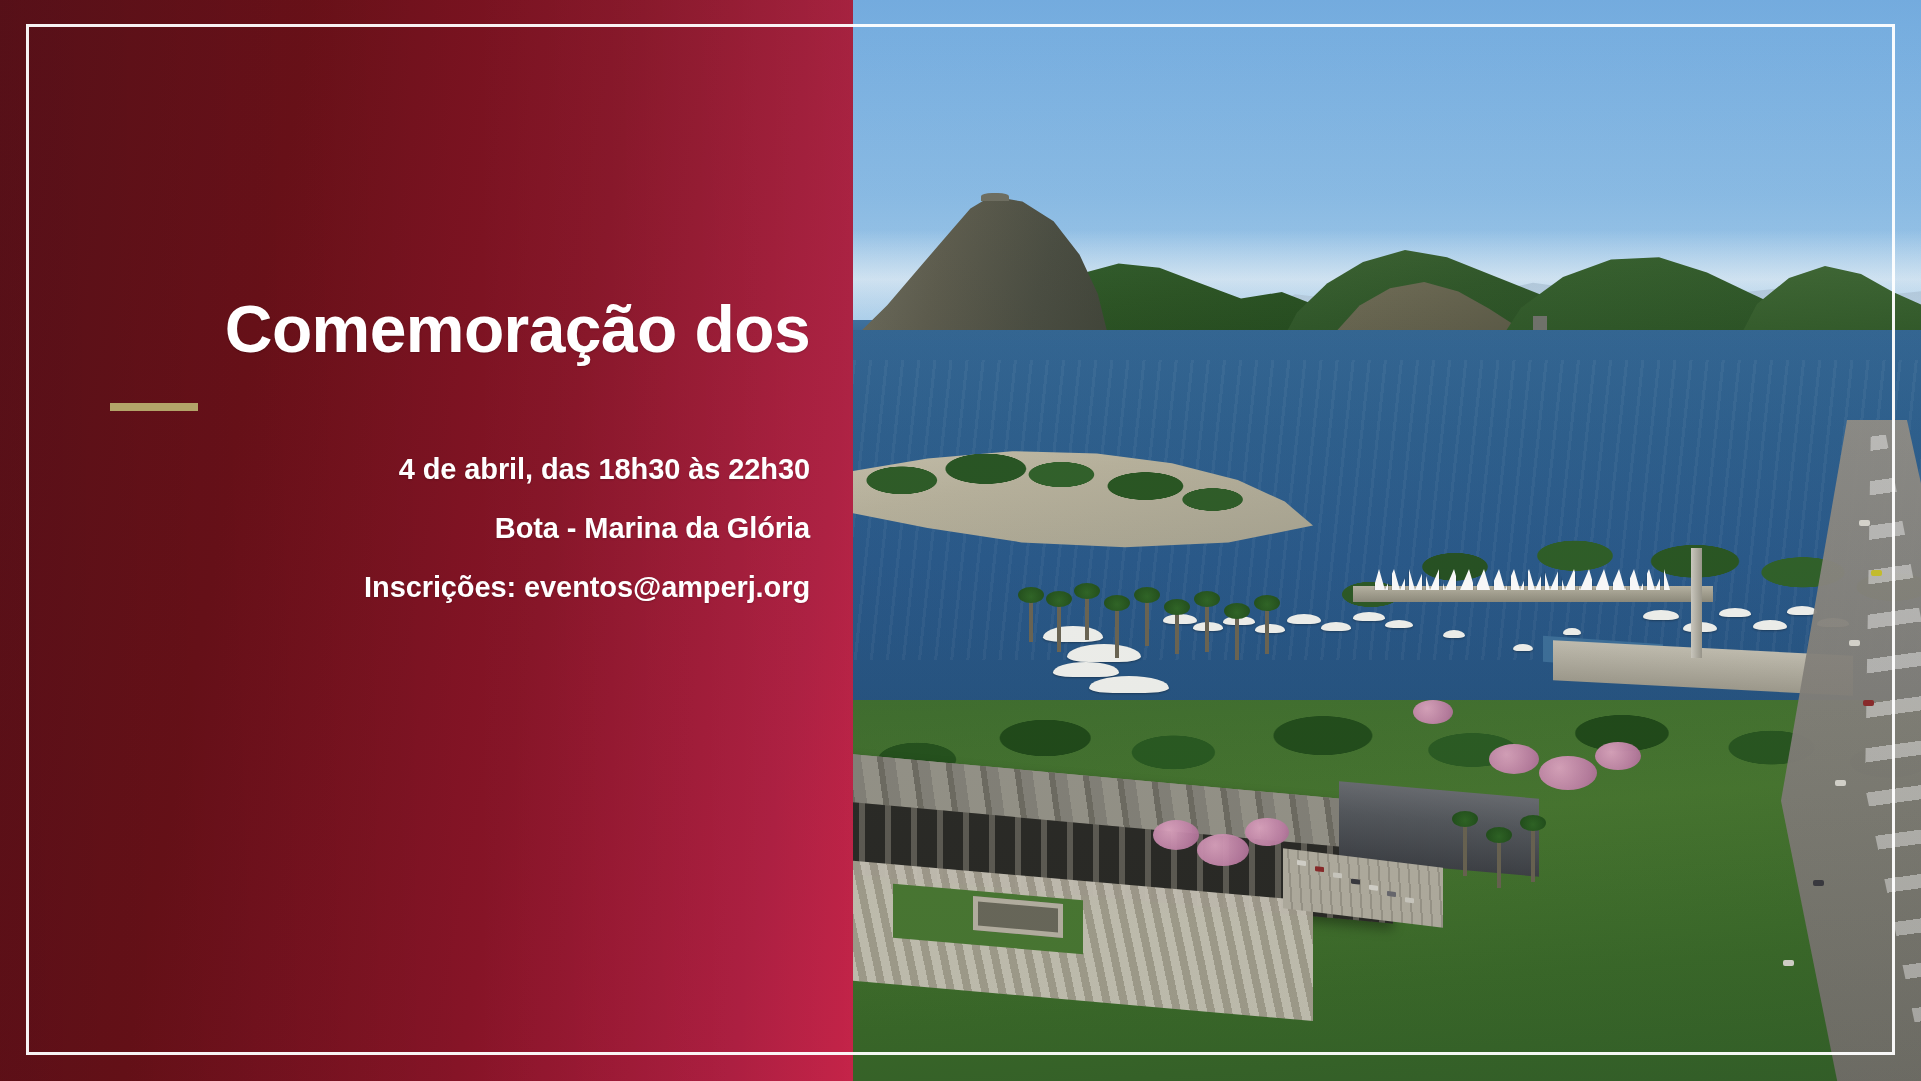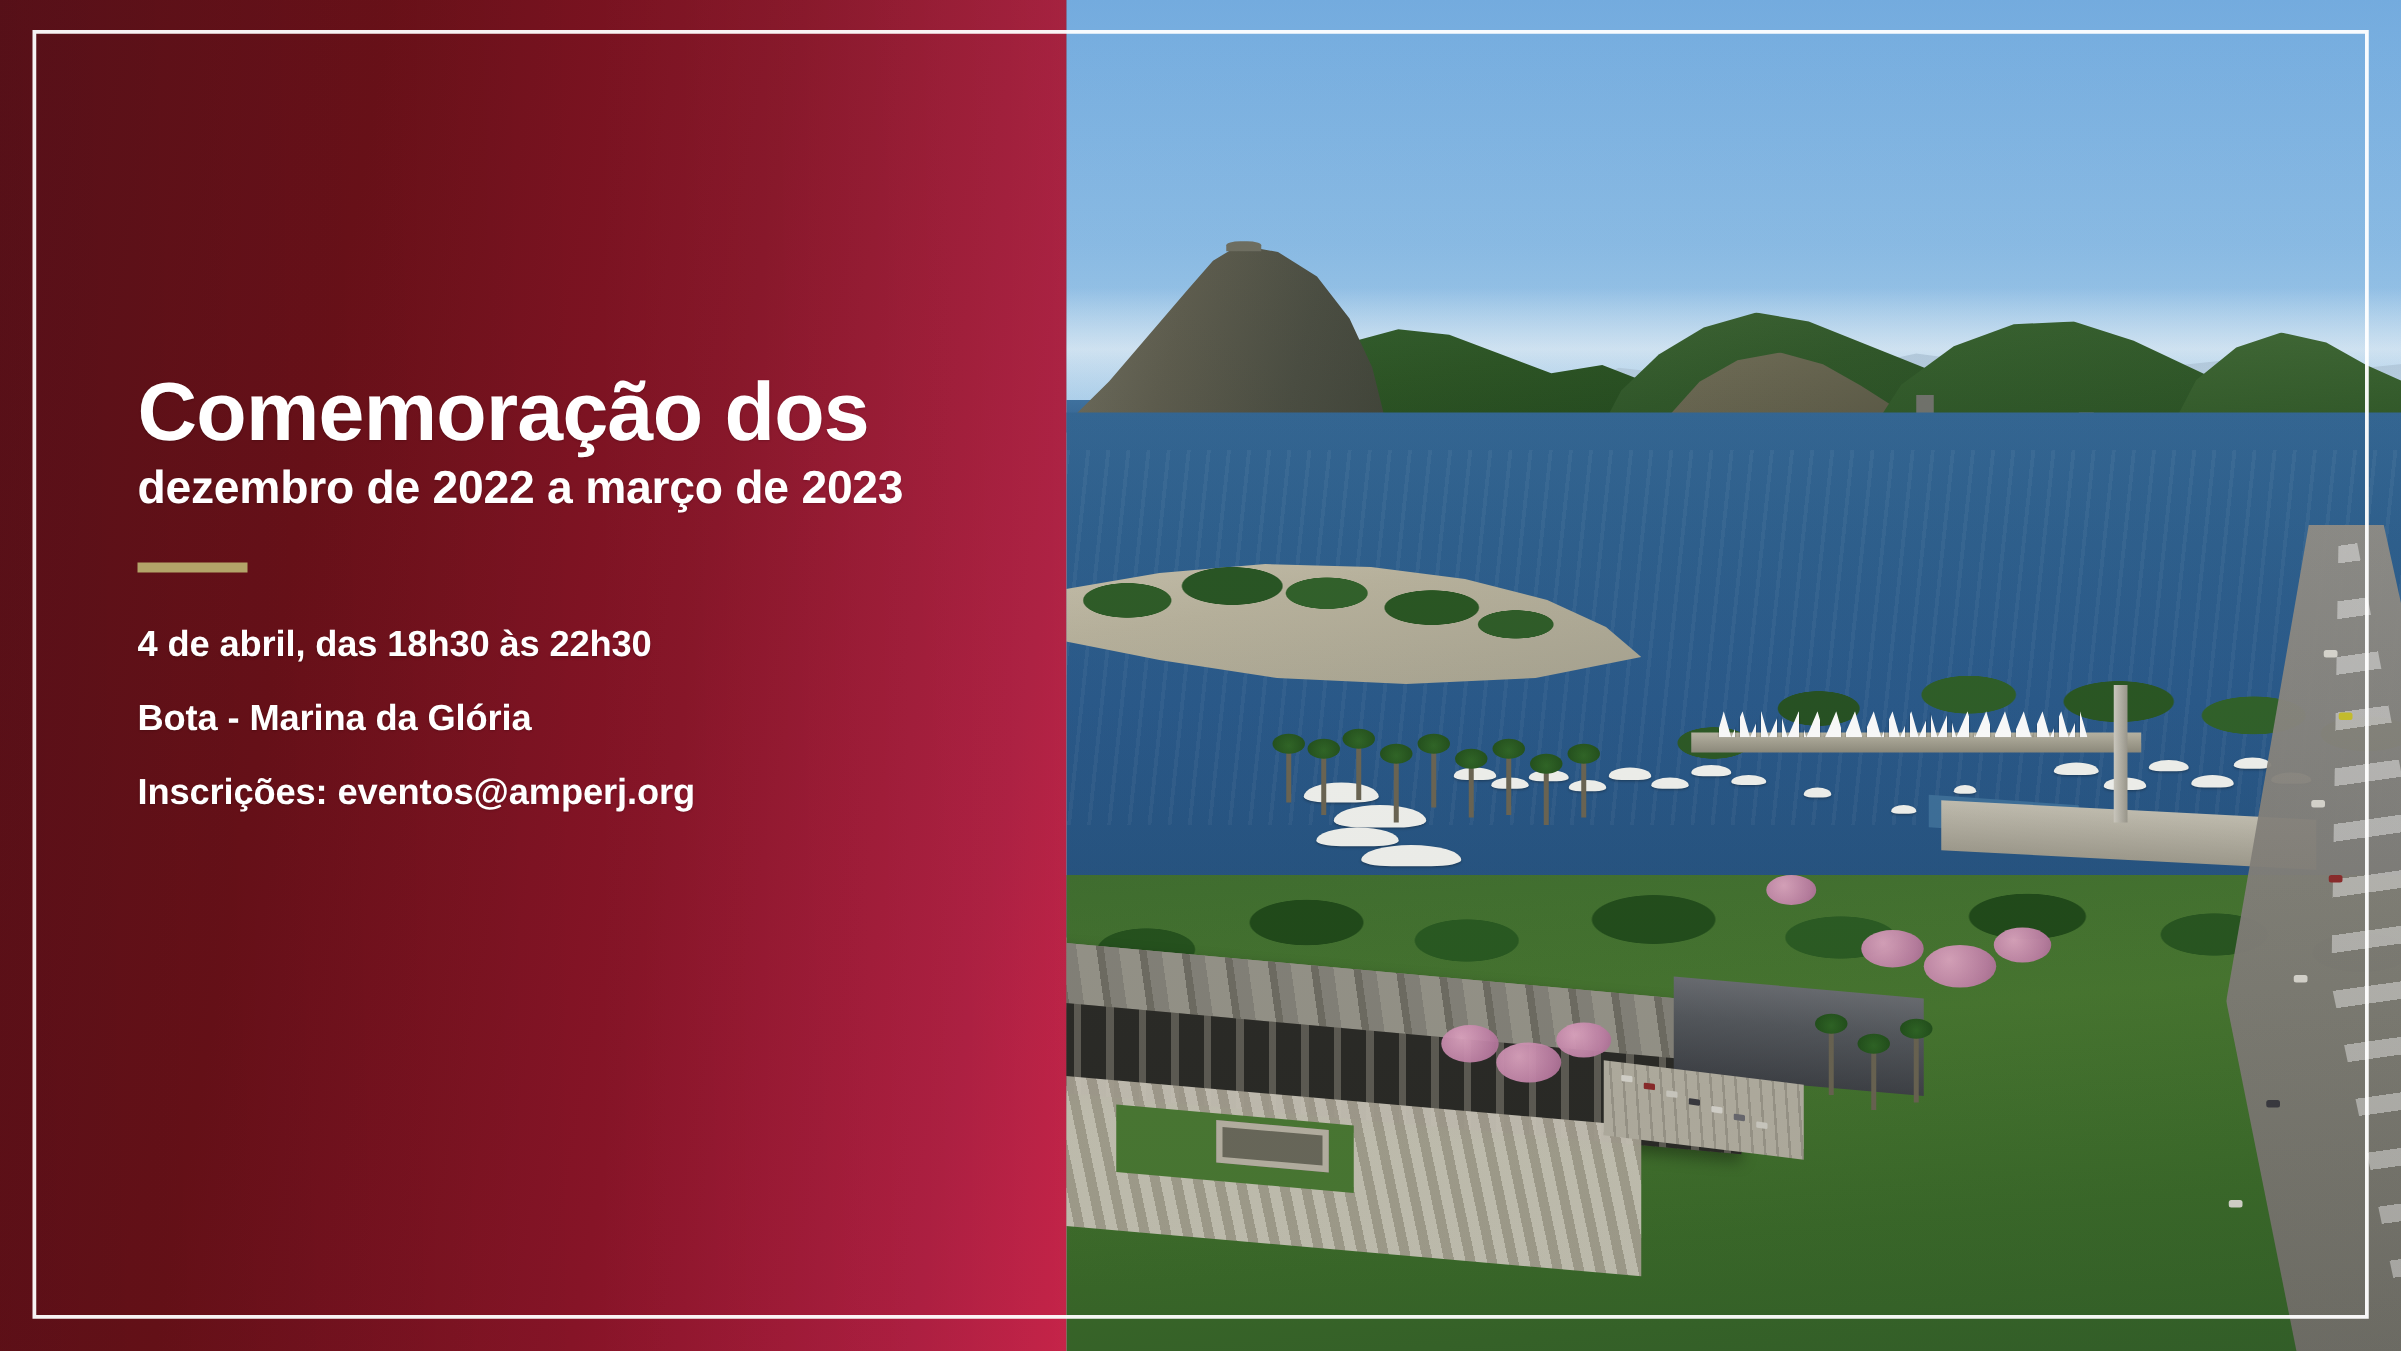--- a/index.html
+++ b/index.html
@@ -323,20 +323,21 @@
     box-sizing: border-box;
     pointer-events: none;
   }
 
   
   .content {
     position: absolute;
     left: 110px; top: 296px;
     width: 700px;
     z-index: 5;
+    text-align: right;
   }
   .headline {
     color: #ffffff;
     font-size: 66px;
     font-weight: 700;
     line-height: 1.01;
     letter-spacing: -0.6px;
     margin: 0;
     text-shadow: 0 1px 2px rgba(0,0,0,.18);
   }
@@ -491,21 +492,20 @@
   </div>
 
   <div class="panel">
     <div class="panel-sheen"></div>
   </div>
 
   <div class="content">
     <h1 class="headline">
       <span>Comemoração dos</span><br>
     </h1>
-    <p class="subhead">dezembro de 2022 a março de 2023</p>
     <div class="rule"></div>
     <div class="details">
       <div class="detail-line">4 de abril, das 18h30 às 22h30</div>
       <div class="detail-line">Bota - Marina da Glória</div>
       <div class="detail-line">Inscrições: eventos@amperj.org</div>
     </div>
   </div>
 
   <div class="frame"></div>
 

